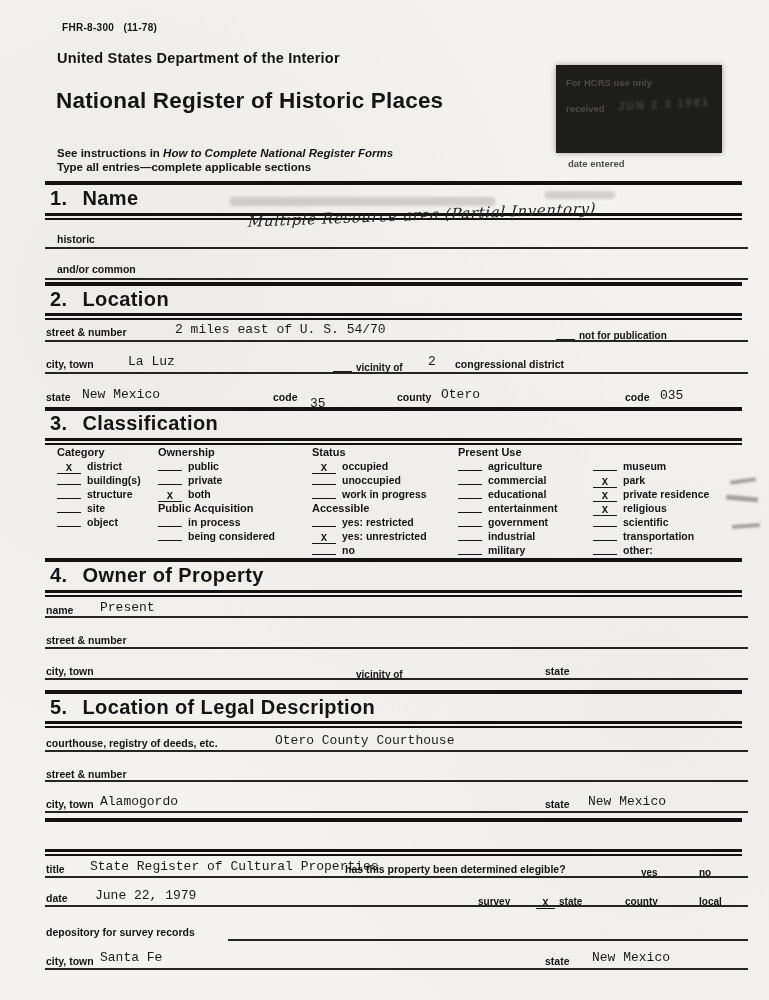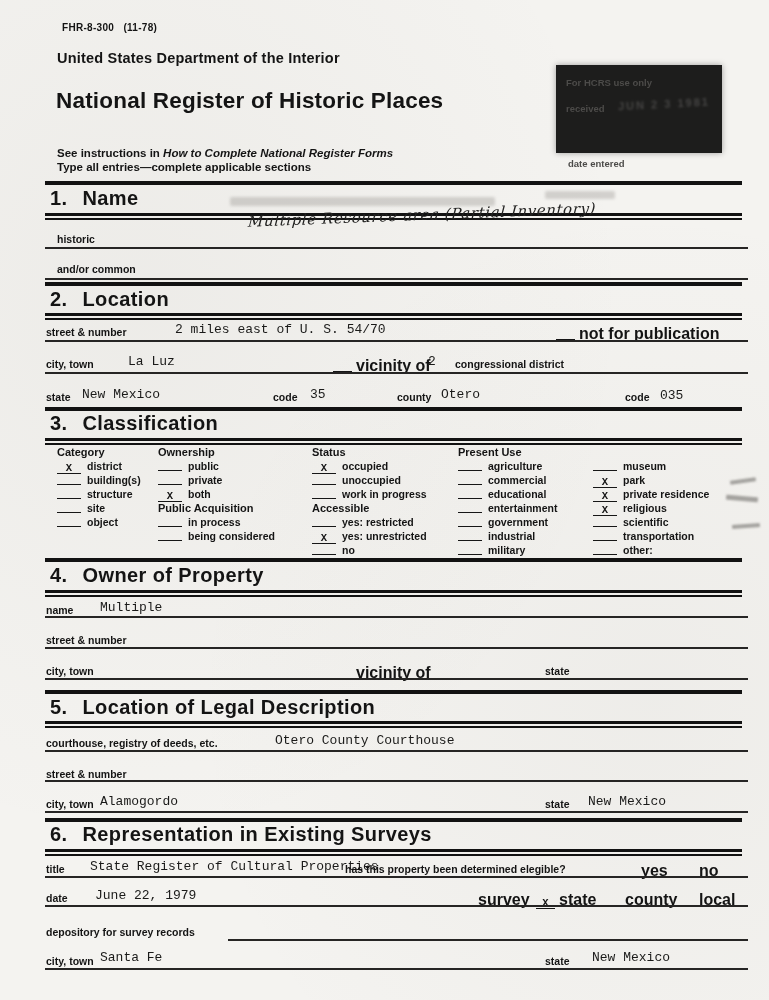--- a/index.html
+++ b/index.html
@@ -32,21 +32,21 @@
   .typed{position:absolute;font-family:"Liberation Mono","DejaVu Sans Mono",monospace;font-size:13px;white-space:pre;color:#1a1a19;}
   .strike{text-decoration:line-through;text-decoration-thickness:1.5px;}
   .hand{position:absolute;font-family:"DejaVu Serif", serif;font-style:italic;font-size:15px;
         transform:rotate(-2.2deg) skewX(-6deg);letter-spacing:.6px;color:#232322;white-space:nowrap;}
   .blank{display:inline-block;width:24px;height:10px;border-bottom:1.8px solid #161616;
          text-align:center;font-size:10.5px;font-weight:bold;line-height:11px;vertical-align:-1px;margin-right:6px;font-family:"Liberation Mono",monospace;}
   .blank.sm{width:19px;margin-right:4px;}
   .cbcol{position:absolute;}
   .cbhead{font-size:11px;font-weight:bold;height:13.6px;}
   .cbrow{font-size:10.5px;font-weight:bold;height:14px;white-space:nowrap;}
-  .inlbl{font-size:16px;font-weight:bold;}
+  .inlbl{font-size:10px;font-weight:bold;}
   .smudge{position:absolute;background:rgba(90,88,82,.22);filter:blur(1.4px);border-radius:2px;}
   .squig{position:absolute;background:rgba(70,68,64,.45);filter:blur(.8px);border-radius:1px;}
 </style>
 </head>
 <body>
 
 <div class="page">
 
   <div class="abs form-no" style="left:62px;top:22px;">FHR-8-300   (11-78)</div>
   <div class="abs dept" style="left:57px;top:50px;">United States Department of the Interior</div>
@@ -95,21 +95,21 @@
   <div class="lbl" style="left:46px;top:358px;">city, town</div>
   <div class="typed" style="left:128px;top:354px;">La Luz</div>
   <div class="abs" style="left:333px;top:357px;"><span class="blank sm"></span><span class="inlbl">vicinity of</span></div>
   <div class="typed" style="left:428px;top:354px;">2</div>
   <div class="lbl" style="left:455px;top:358px;">congressional district</div>
   <div class="ln" style="left:45px;top:372px;width:703px;"></div>
 
   <div class="lbl" style="left:46px;top:391px;">state</div>
   <div class="typed" style="left:82px;top:387px;">New Mexico</div>
   <div class="lbl" style="left:273px;top:391px;">code</div>
-  <div class="typed" style="left:310px;top:387px;">35</div>
+  <div class="typed" style="left:310px;top:396px;">35</div>
   <div class="lbl" style="left:397px;top:391px;">county</div>
   <div class="typed" style="left:441px;top:387px;">Otero</div>
   <div class="lbl" style="left:625px;top:391px;">code</div>
   <div class="typed" style="left:660px;top:388px;">035</div>
 
   <div class="topbar" style="top:407px;"></div>
   <div class="sech" style="top:412px;"><span class="num">3.</span><span class="ttl">Classification</span></div>
   <div class="dbl" style="top:438px;">
       <div class="da"></div>
       <div class="db"></div>
@@ -168,21 +168,21 @@
   </div>
 
   <div class="topbar" style="top:558px;"></div>
   <div class="sech" style="top:564px;"><span class="num">4.</span><span class="ttl">Owner of Property</span></div>
   <div class="dbl" style="top:590px;">
       <div class="da"></div>
       <div class="db"></div>
     </div>
 
   <div class="lbl" style="left:46px;top:604px;">name</div>
-  <div class="typed" style="left:100px;top:600px;">Multiple</div>
+  <div class="typed" style="left:100px;top:600px;">Present</div>
   <div class="ln" style="left:45px;top:616px;width:703px;"></div>
   <div class="lbl" style="left:46px;top:634px;">street &amp; number</div>
   <div class="ln" style="left:45px;top:647px;width:703px;"></div>
   <div class="lbl" style="left:46px;top:665px;">city, town</div>
   <div class="abs" style="left:333px;top:664px;"><span class="blank sm"></span><span class="inlbl">vicinity of</span></div>
   <div class="lbl" style="left:545px;top:665px;">state</div>
   <div class="ln" style="left:45px;top:678px;width:703px;"></div>
 
   <div class="topbar" style="top:690px;"></div>
   <div class="sech" style="top:696px;"><span class="num">5.</span><span class="ttl">Location of Legal Description</span></div>
@@ -196,21 +196,20 @@
   <div class="ln" style="left:45px;top:750px;width:703px;"></div>
   <div class="lbl" style="left:46px;top:768px;">street &amp; number</div>
   <div class="ln" style="left:45px;top:780px;width:703px;"></div>
   <div class="lbl" style="left:46px;top:798px;">city, town</div>
   <div class="typed" style="left:100px;top:794px;">Alamogordo</div>
   <div class="lbl" style="left:545px;top:798px;">state</div>
   <div class="typed" style="left:588px;top:794px;">New Mexico</div>
   <div class="ln" style="left:45px;top:811px;width:703px;"></div>
 
   <div class="topbar" style="top:818px;"></div>
-  <div class="sech" style="top:823px;"><span class="num">6.</span><span class="ttl">Representation in Existing Surveys</span></div>
   <div class="dbl" style="top:849px;">
       <div class="da"></div>
       <div class="db"></div>
     </div>
 
   <div class="lbl" style="left:46px;top:863px;">title</div>
   <div class="typed" style="left:90px;top:859px;">State Register of Cultural Properties</div>
   <div class="lbl" style="left:345px;top:863px;">has this property been determined elegible?</div>
   <div class="abs" style="left:618px;top:862px;"><span class="blank sm"></span><span class="inlbl">yes</span></div>
   <div class="abs" style="left:676px;top:862px;"><span class="blank sm"></span><span class="inlbl">no</span></div>

